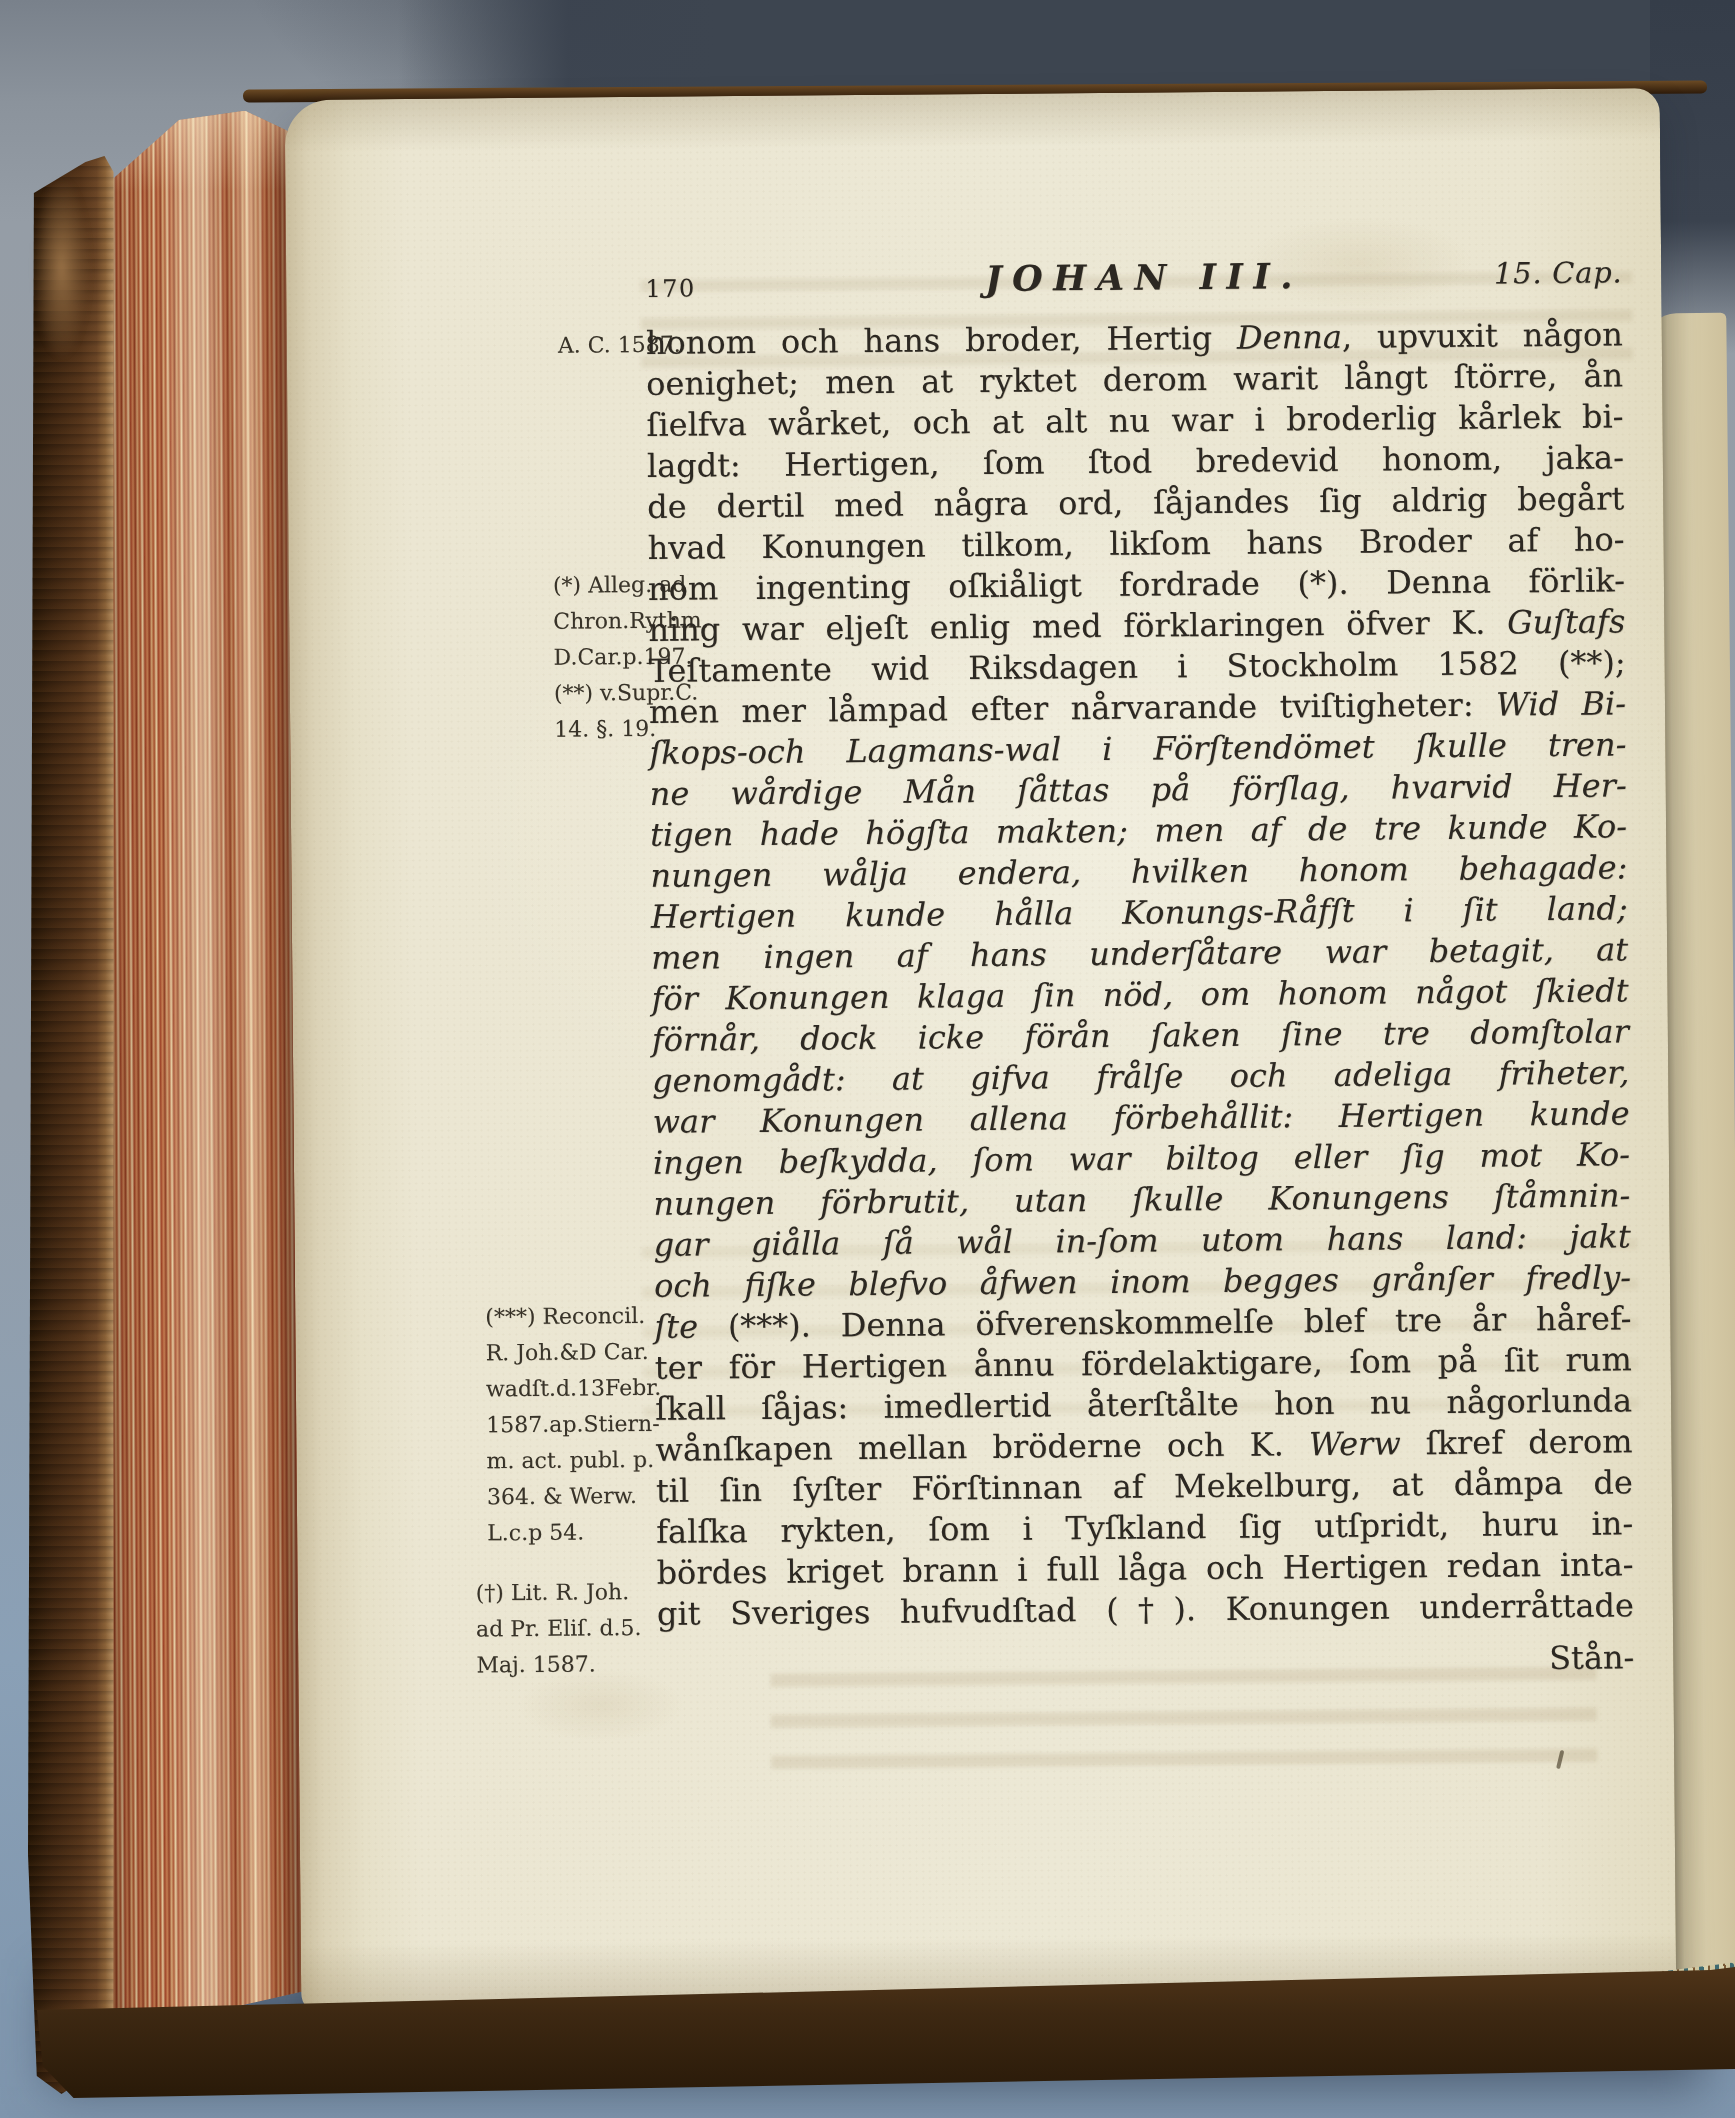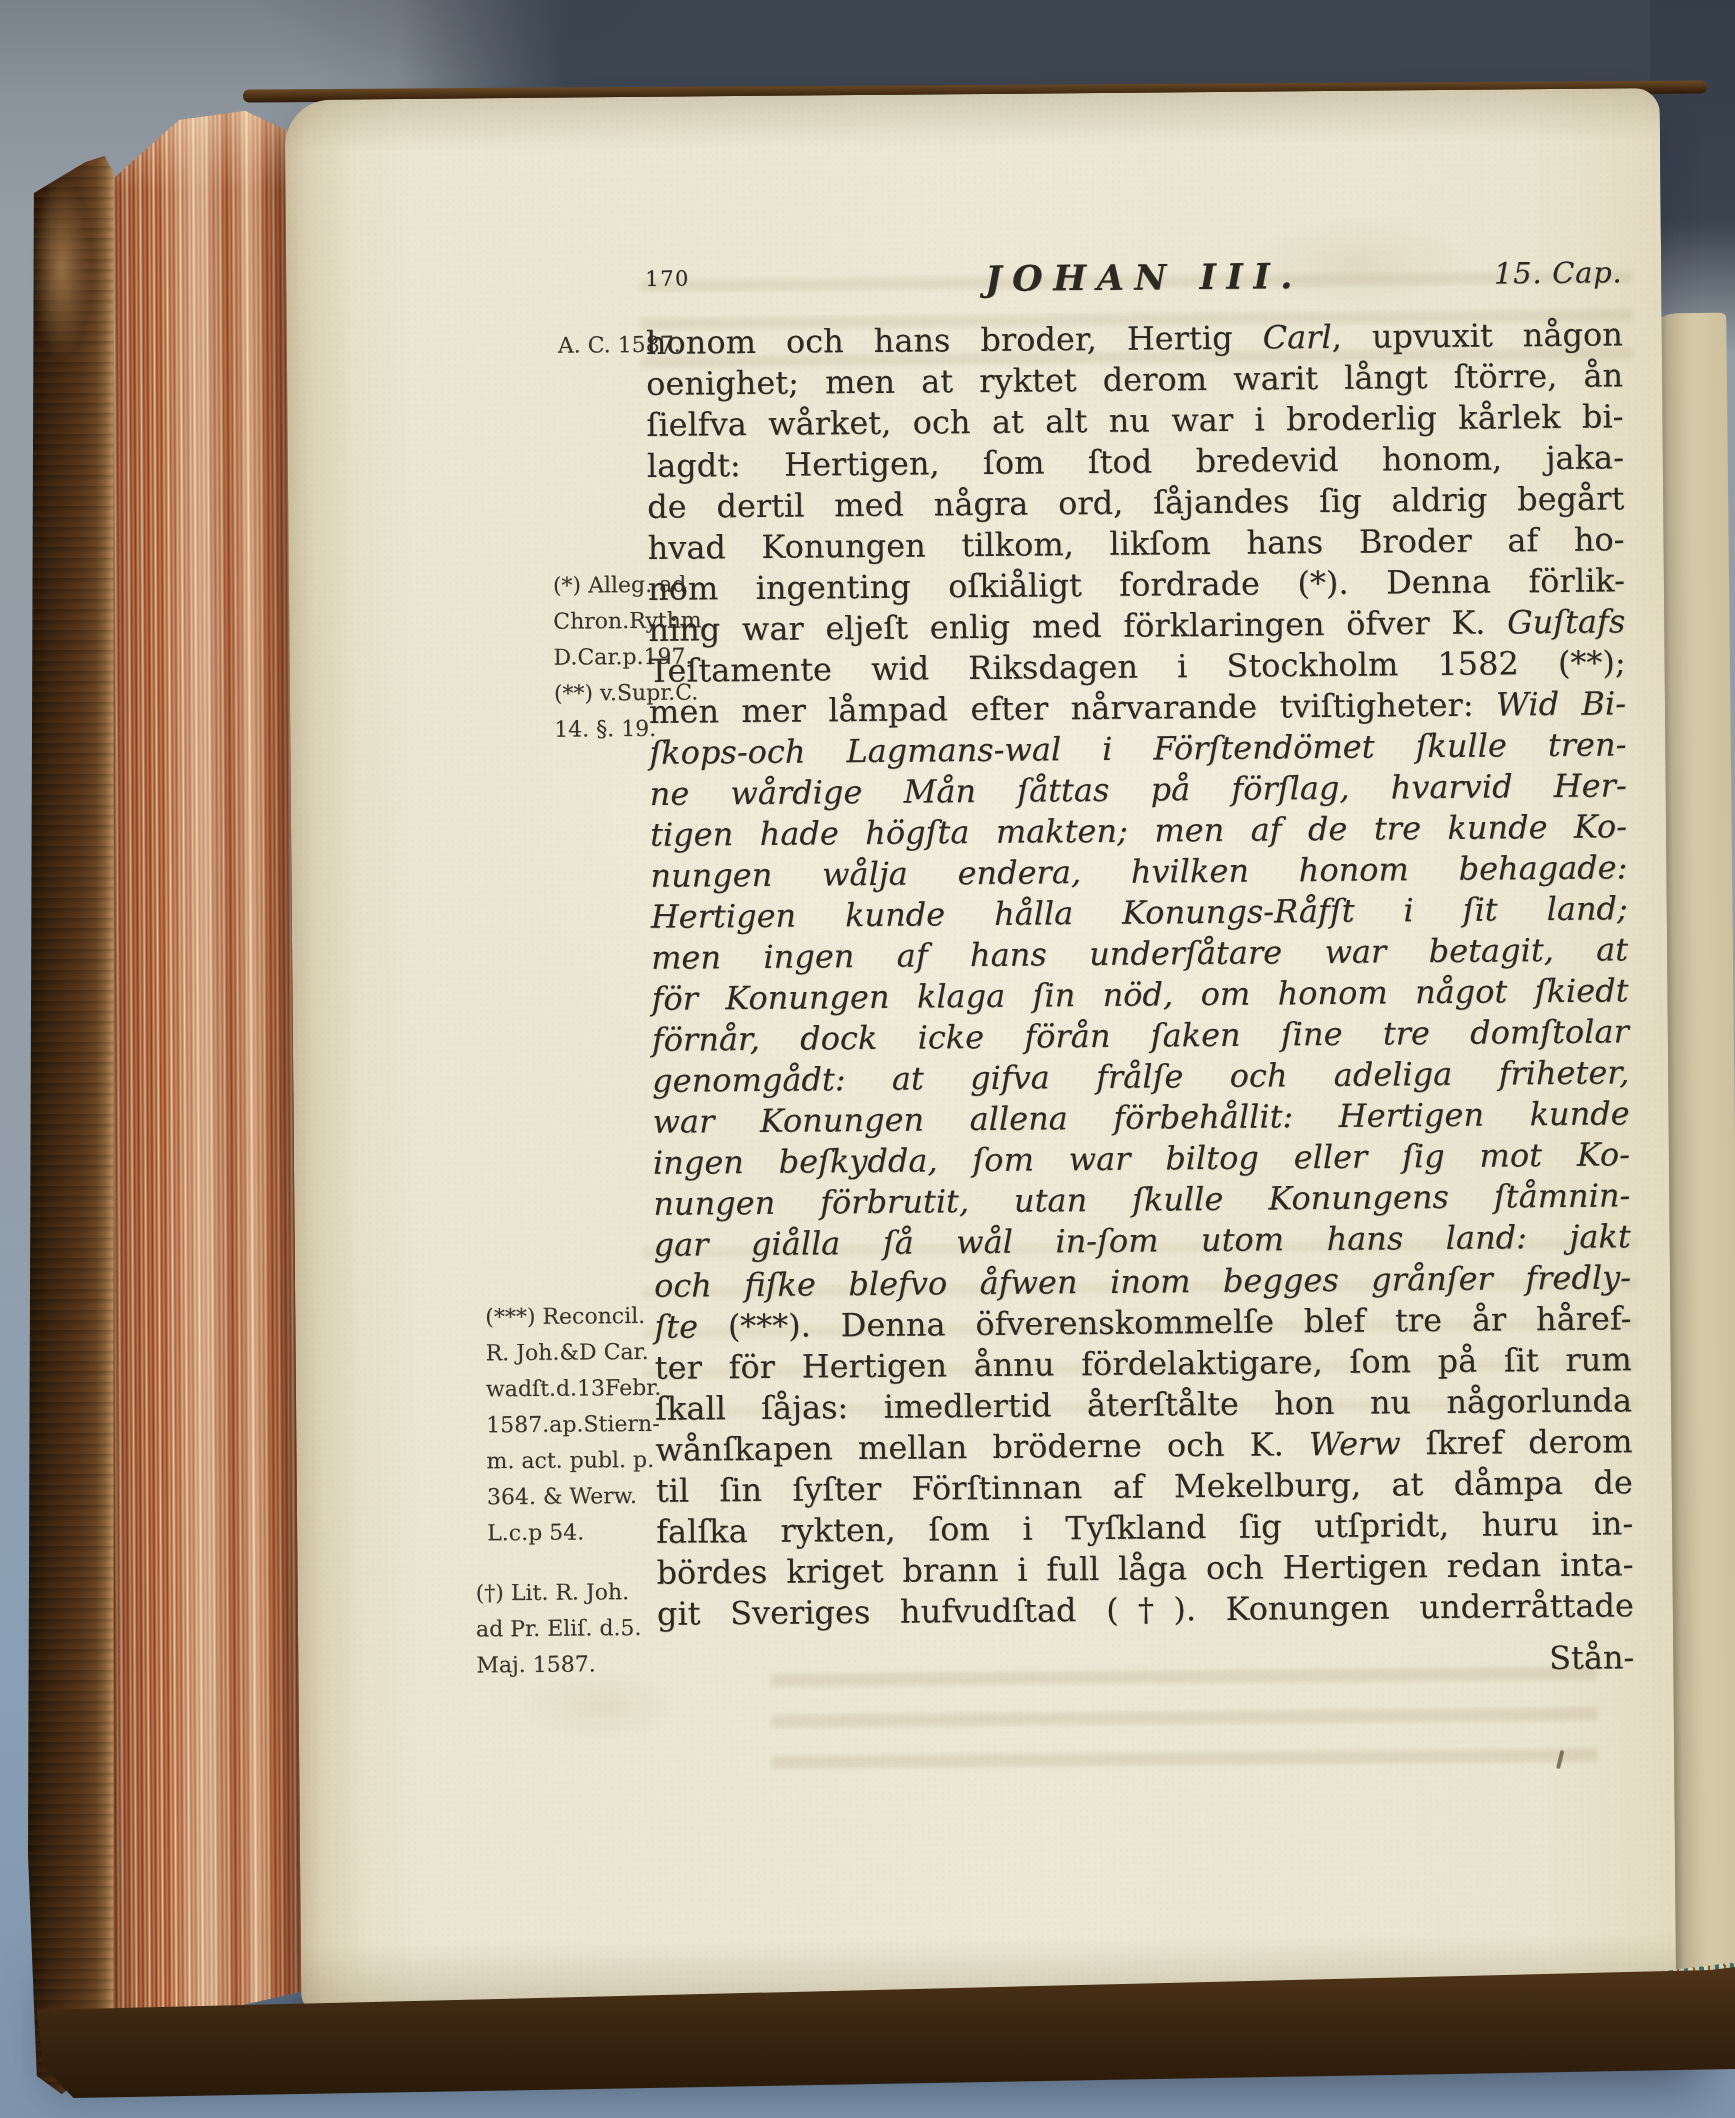--- a/index.html
+++ b/index.html
@@ -67,21 +67,21 @@
   .endband{position:absolute;left:1578px;top:1972px;width:159px;height:43px;z-index:12;
     transform:rotate(-7deg);border-radius:3.7px;
     background:repeating-linear-gradient(90deg,#3f6a70 0 4.4px,#d8d1ad 4.4px 8.8px,#7a5a35 8.8px 11px,#cfc6a0 11px 15.5px);}
   .bottom-cover{position:absolute;left:29.5px;top:1939px;width:1706px;height:179px;z-index:13;
     clip-path:polygon(7.4px 71px,1681px 31px,1706px 28px,1706px 130px,44px 159px,13.3px 127px);
     background:linear-gradient(180deg,#5a3b1c 0%,#3d2812 42%,#241606 100%);}
   
   .page-content{position:absolute;inset:0;color:#2c2822;
     text-shadow:0.4px 0.4px 0.7px rgba(60,50,30,.35);}
   .header-row{position:absolute;left:359px;top:164px;width:977px;height:41px;}
-  .page-number{position:absolute;left:0;top:6px;font-size:21px;letter-spacing:1.5px;}
+  .page-number{position:absolute;left:0;top:14px;font-size:24px;letter-spacing:1.5px;}
   .running-title{position:absolute;left:0;top:0;width:100%;text-align:center;
     font-size:35px;font-weight:700;font-style:italic;letter-spacing:.30em;transform:translateX(10.3px);}
   .chapter-label{position:absolute;right:0;top:2.9px;font-size:29px;font-style:italic;letter-spacing:0.7px;}
   .body-text{position:absolute;left:359px;top:226px;width:977px;font-size:32px;}
   .body-line{height:41px;line-height:41px;text-align:justify;text-align-last:justify;white-space:nowrap;}
   .body-line .it{font-style:italic;}
   .catchword{position:absolute;left:359px;top:1550px;width:977px;text-align:right;
     font-size:32px;padding-right:4.4px;}
   .margin-note{position:absolute;font-size:22px;color:#383329;
     text-shadow:0.3px 0.3px 0.5px rgba(60,50,30,.3);}
@@ -137,21 +137,21 @@
           <div class="note-line">364. &amp; Werw.</div>
           <div class="note-line">L.c.p 54.</div>
         </div>
       <div class="margin-note note-dagger">
           <div class="note-line">(†) Lit. R. Joh.</div>
           <div class="note-line">ad Pr. Eliſ. d.5.</div>
           <div class="note-line">Maj. 1587.</div>
         </div>
 
       <div class="body-text">
-          <div class="body-line"><span>honom och hans broder, Hertig </span><span class="it">Carl</span><span>, upvuxit någon</span></div>
+          <div class="body-line"><span>honom och hans broder, Hertig </span><span class="it">Denna</span><span>, upvuxit någon</span></div>
           <div class="body-line"><span>oenighet; men at ryktet derom warit långt ſtörre, ån</span></div>
           <div class="body-line"><span>ſielfva wårket, och at alt nu war i broderlig kårlek bi-</span></div>
           <div class="body-line"><span>lagdt: Hertigen, ſom ſtod bredevid honom, jaka-</span></div>
           <div class="body-line"><span>de dertil med några ord, ſåjandes ſig aldrig begårt</span></div>
           <div class="body-line"><span>hvad Konungen tilkom, likſom hans Broder af ho-</span></div>
           <div class="body-line"><span>nom ingenting oſkiåligt fordrade (*). Denna förlik-</span></div>
           <div class="body-line"><span>ning war eljeſt enlig med förklaringen öfver K. </span><span class="it">Guſtafs</span></div>
           <div class="body-line"><span>Teſtamente wid Riksdagen i Stockholm 1582 (**);</span></div>
           <div class="body-line"><span>men mer låmpad efter nårvarande tviſtigheter: </span><span class="it">Wid Bi-</span></div>
           <div class="body-line"><span class="it">ſkops-och Lagmans-wal i Förſtendömet ſkulle tren-</span></div>

